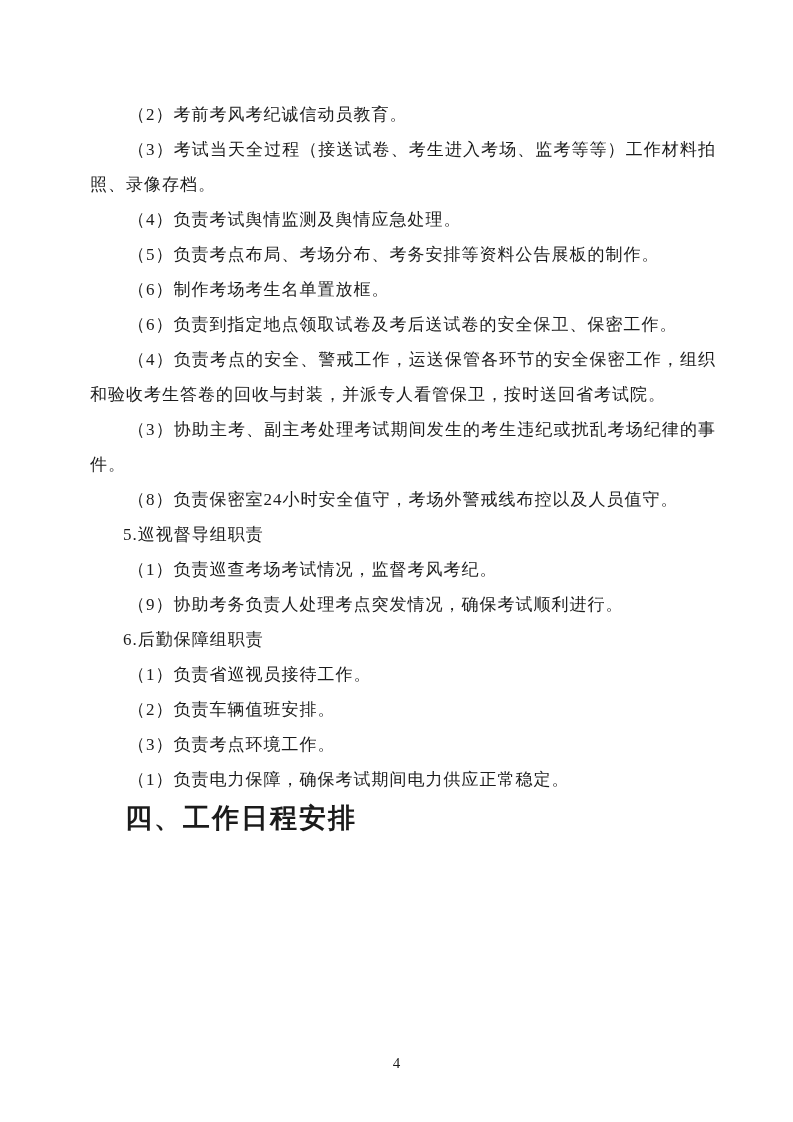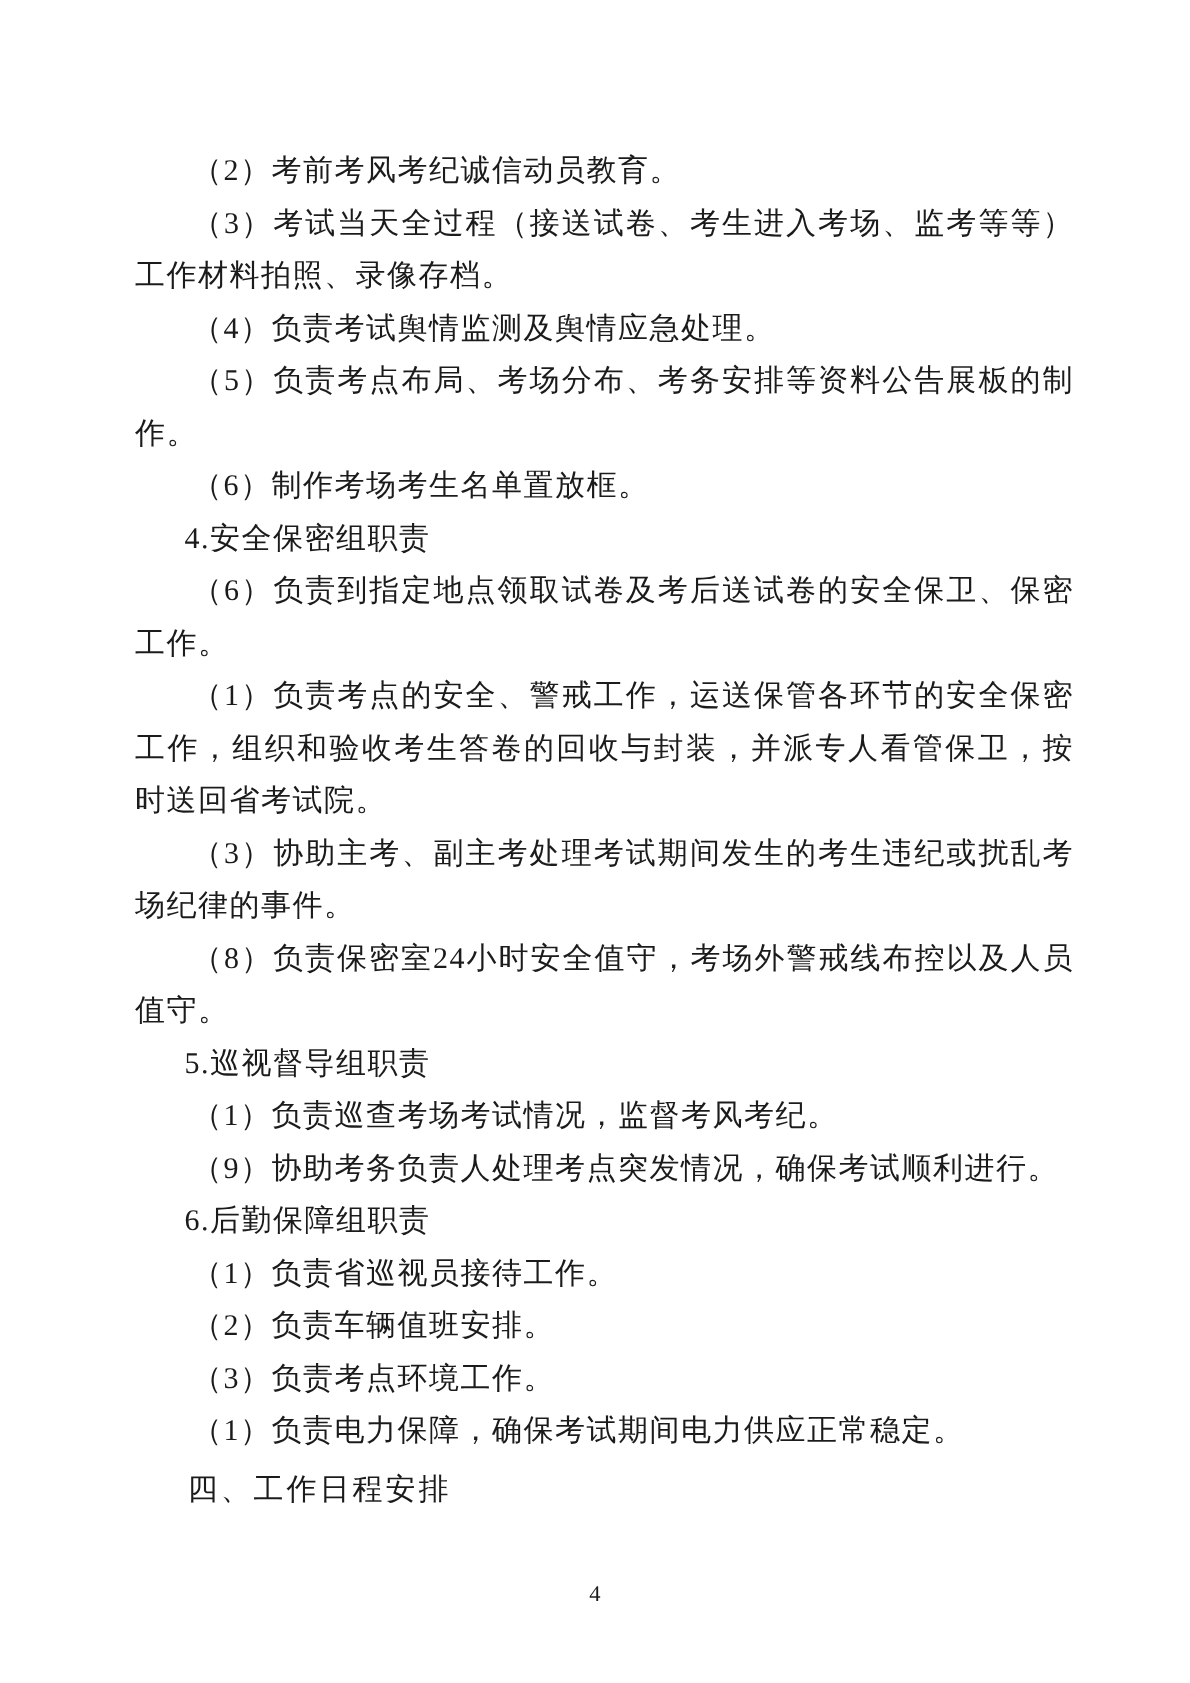--- a/index.html
+++ b/index.html
@@ -18,37 +18,37 @@
   }
   .doc-body {
     position: absolute;
     top: 97px;
     left: 90px;
     width: 626px;
   }
   .doc-body p {
     margin: 0;
     padding: 0;
-    font-size: 20px;
+    font-size: 17px;
     line-height: 35px;
     letter-spacing: 1px;
     text-align: justify;
     text-justify: inter-character;
     word-break: break-all;
   }
   .doc-body p.body {
     text-indent: 38px;
   }
   .doc-body p.sub {
     text-indent: 33px;
   }
   .doc-body p.heading {
     text-indent: 35px;
-    font-weight: 400;
-    font-size: 20px;
+    font-weight: 700;
+    font-size: 27px;
     margin-top: 4px;
     letter-spacing: 2px;
     font-family: "Liberation Sans", "DejaVu Sans", sans-serif;
   }
   .footer {
     position: absolute;
     top: 1053px;
     left: 0;
     width: 100%;
     text-align: center;
@@ -60,23 +60,22 @@
 </head>
 <body>
 
 <div class="page">
   <div class="doc-body" id="doc-body">
       <p class="body">（2）考前考风考纪诚信动员教育。</p>
       <p class="body">（3）考试当天全过程（接送试卷、考生进入考场、监考等等）工作材料拍照、录像存档。</p>
       <p class="body">（4）负责考试舆情监测及舆情应急处理。</p>
       <p class="body">（5）负责考点布局、考场分布、考务安排等资料公告展板的制作。</p>
       <p class="body">（6）制作考场考生名单置放框。</p>
-      <p class="sub">4.安全保密组职责</p>
       <p class="body">（6）负责到指定地点领取试卷及考后送试卷的安全保卫、保密工作。</p>
-      <p class="body">（1）负责考点的安全、警戒工作，运送保管各环节的安全保密工作，组织和验收考生答卷的回收与封装，并派专人看管保卫，按时送回省考试院。</p>
+      <p class="body">（4）负责考点的安全、警戒工作，运送保管各环节的安全保密工作，组织和验收考生答卷的回收与封装，并派专人看管保卫，按时送回省考试院。</p>
       <p class="body">（3）协助主考、副主考处理考试期间发生的考生违纪或扰乱考场纪律的事件。</p>
       <p class="body">（8）负责保密室24小时安全值守，考场外警戒线布控以及人员值守。</p>
       <p class="sub">5.巡视督导组职责</p>
       <p class="body">（1）负责巡查考场考试情况，监督考风考纪。</p>
       <p class="body">（9）协助考务负责人处理考点突发情况，确保考试顺利进行。</p>
       <p class="sub">6.后勤保障组职责</p>
       <p class="body">（1）负责省巡视员接待工作。</p>
       <p class="body">（2）负责车辆值班安排。</p>
       <p class="body">（3）负责考点环境工作。</p>
       <p class="body">（1）负责电力保障，确保考试期间电力供应正常稳定。</p>

